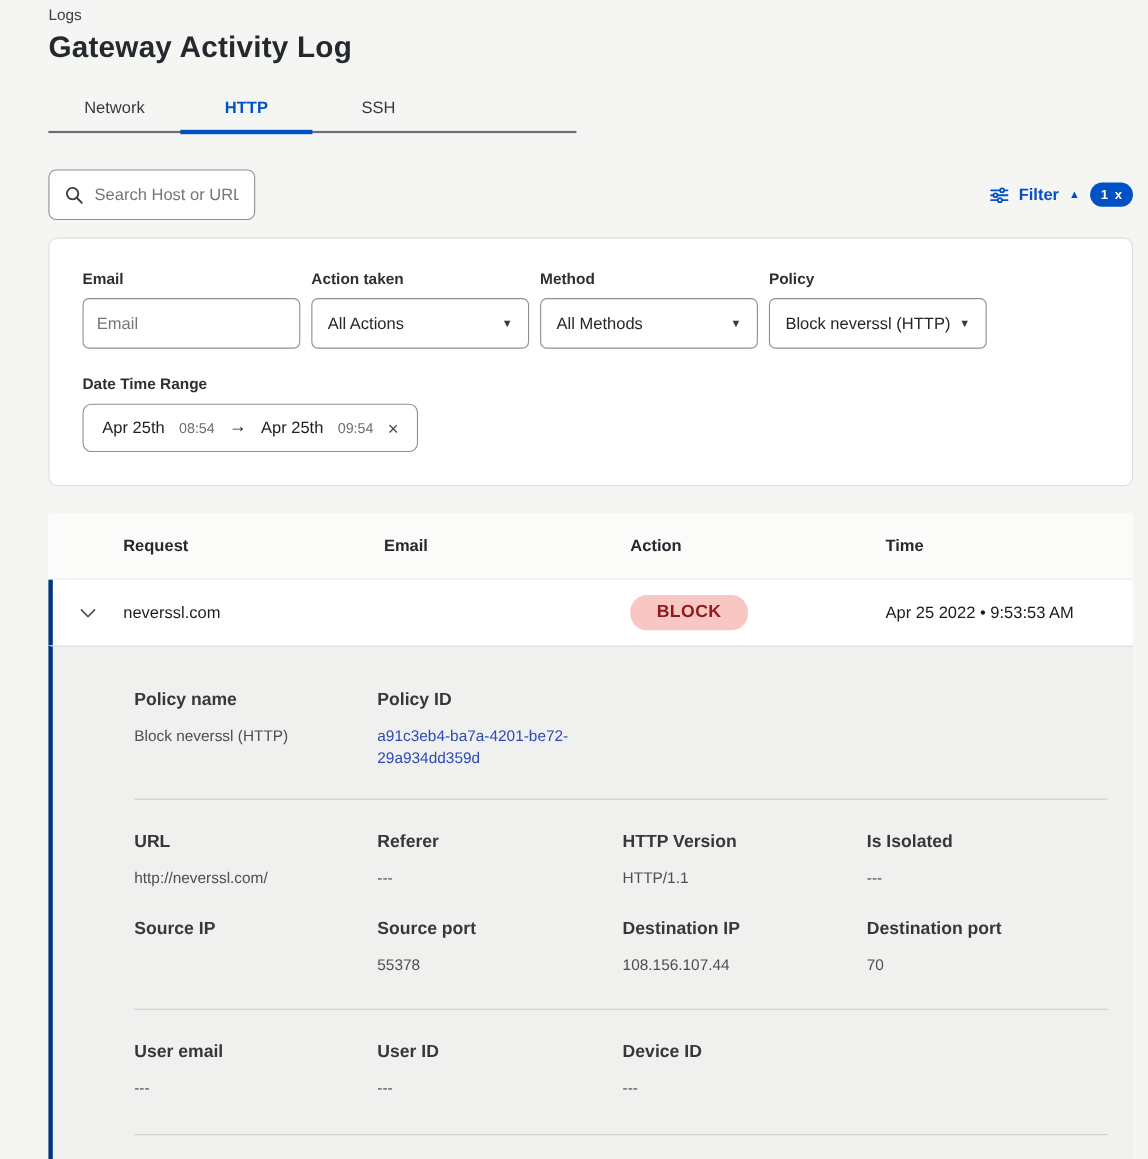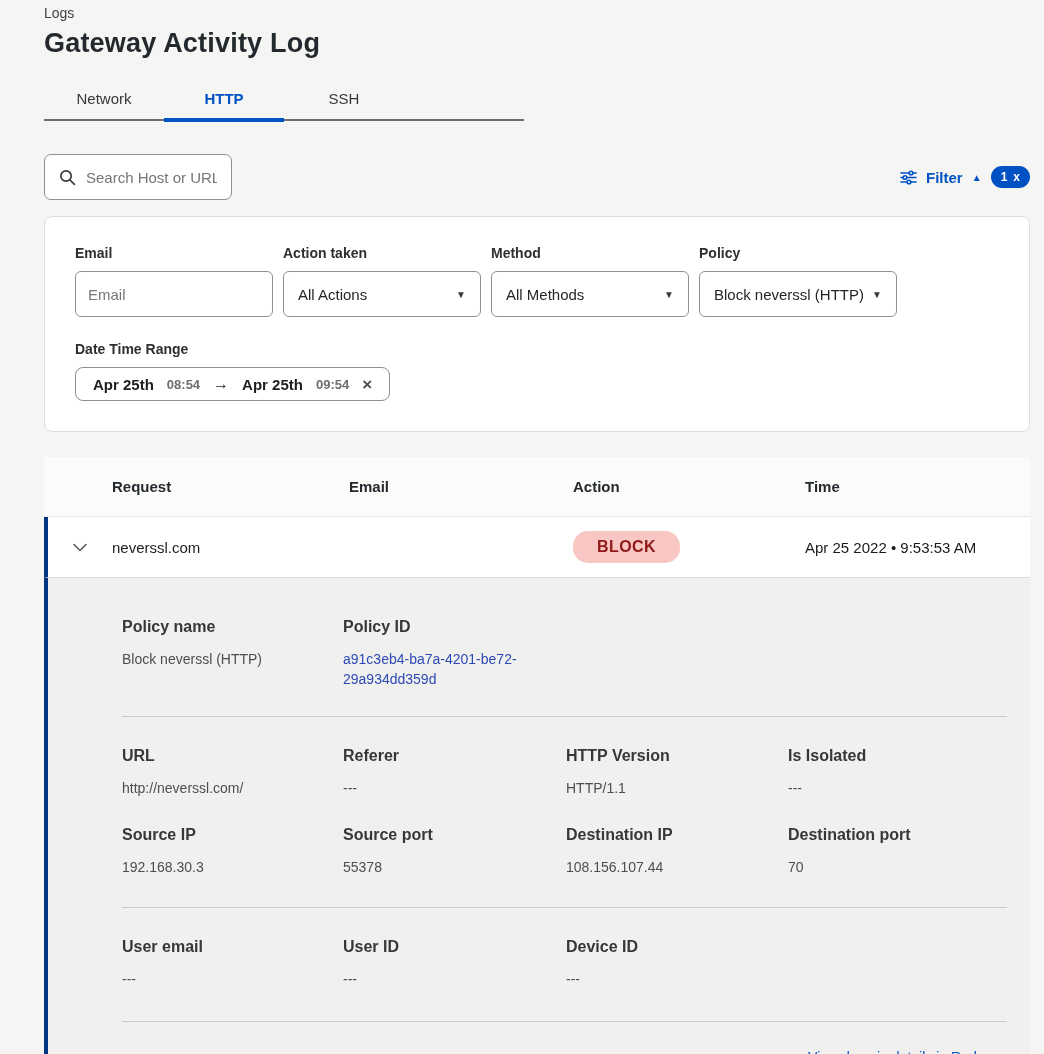--- a/index.html
+++ b/index.html
@@ -62,22 +62,22 @@
   .text-input { padding: 0 12px; outline: none; font-family: "Liberation Sans", sans-serif; }
   .text-input::placeholder { color: #75757a; }
   .select {
     display: flex; align-items: center; justify-content: space-between;
     padding: 0 14px; cursor: pointer;
   }
   .select .caret-down { font-size: 10px; color: #3a3a3d; }
   .daterange-wrap { margin-top: 24px; }
   .daterange {
     display: inline-flex; align-items: center; gap: 13px;
-    height: 34px; padding: 0 17px; border: 1px solid #8f8f92; border-radius: 8px;
-    background: #fff; cursor: pointer; font-weight: bold;
+    height: 44px; padding: 0 17px; border: 1px solid #8f8f92; border-radius: 8px;
+    background: #fff; cursor: pointer;
   }
   .dr-date { font-size: 15px; color: #1e1e22; }
   .dr-time { font-size: 13px; color: #6d6d72; }
   .dr-arrow { font-size: 16px; color: #1e1e22; }
   .dr-close { font-size: 17px; color: #4c4c50; cursor: pointer; line-height: 1; }
 
   
   .log-table { margin-top: 25px; background: #fff; }
   .thead {
     display: grid; grid-template-columns: 68px 237px 224px 232px 1fr;
@@ -258,21 +258,20 @@
             <div class="d-value">HTTP/1.1</div>
           </div>
           <div>
             <div class="d-label">Is Isolated</div>
             <div class="d-value">---</div>
           </div>
         </div>
         <div class="detail-grid">
           <div>
             <div class="d-label">Source IP</div>
-            <div class="d-value">192.168.30.3</div>
           </div>
           <div>
             <div class="d-label">Source port</div>
             <div class="d-value">55378</div>
           </div>
           <div>
             <div class="d-label">Destination IP</div>
             <div class="d-value">108.156.107.44</div>
           </div>
           <div>

